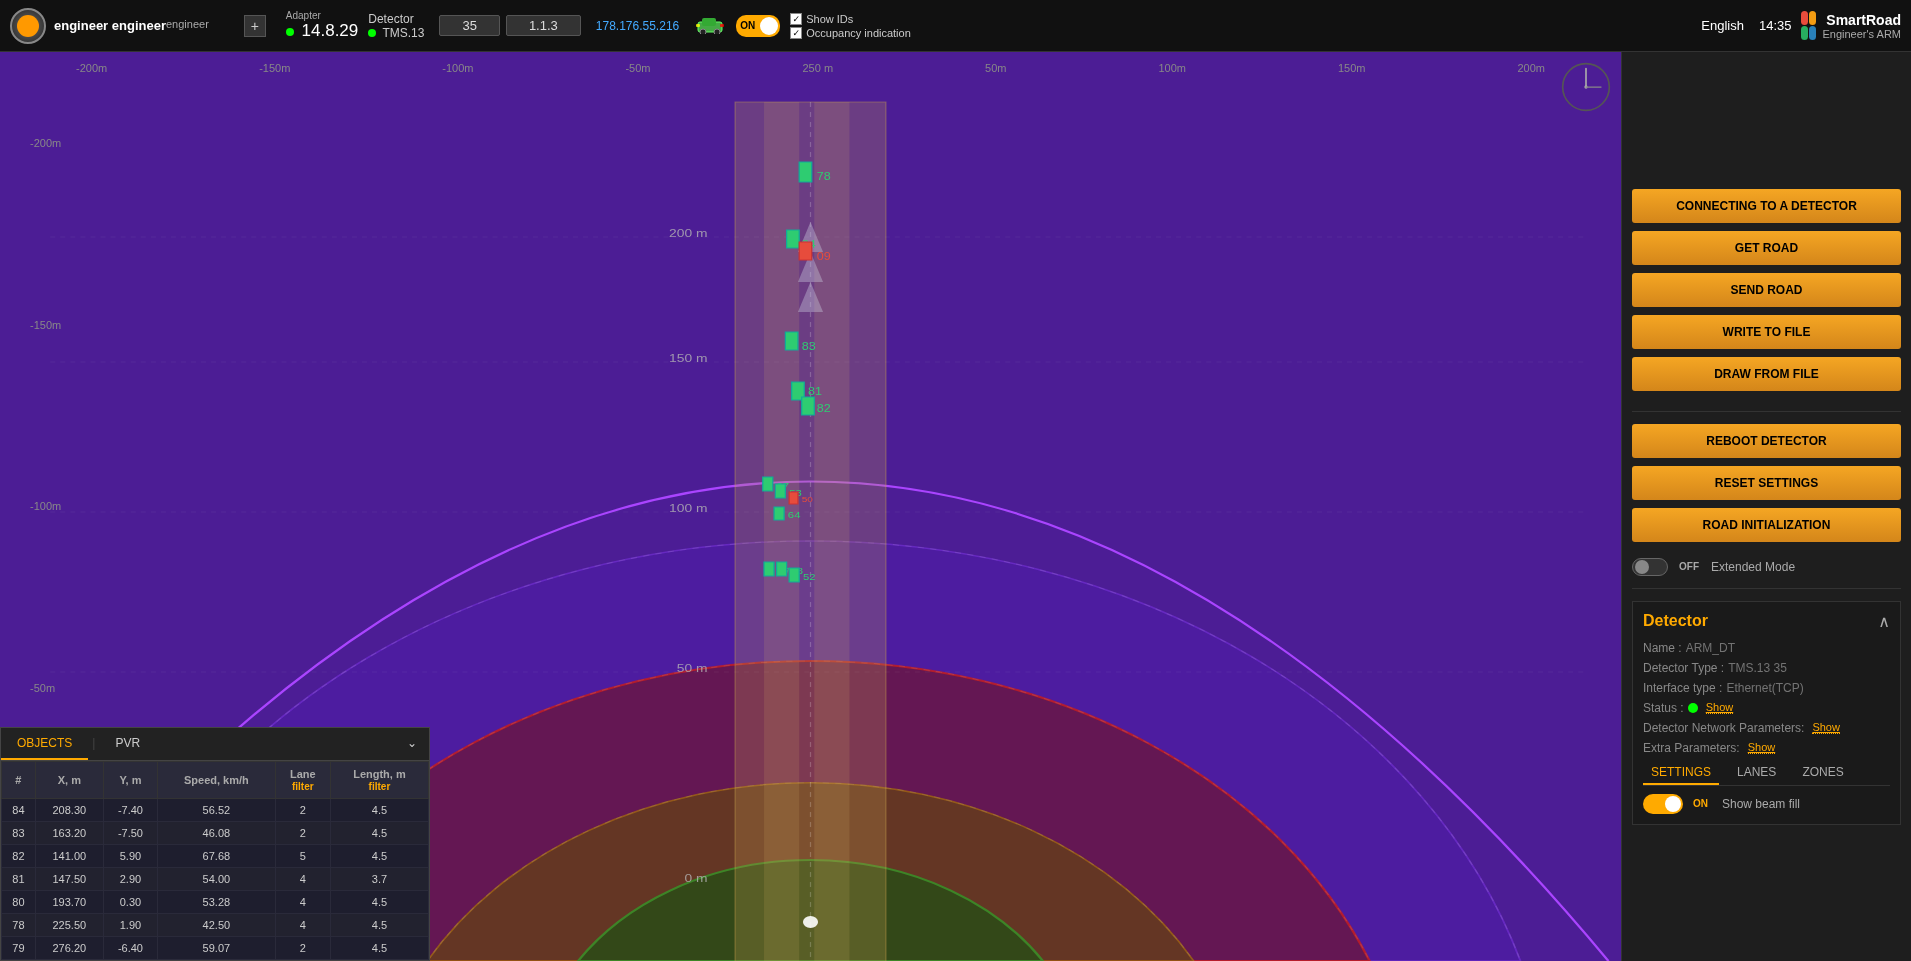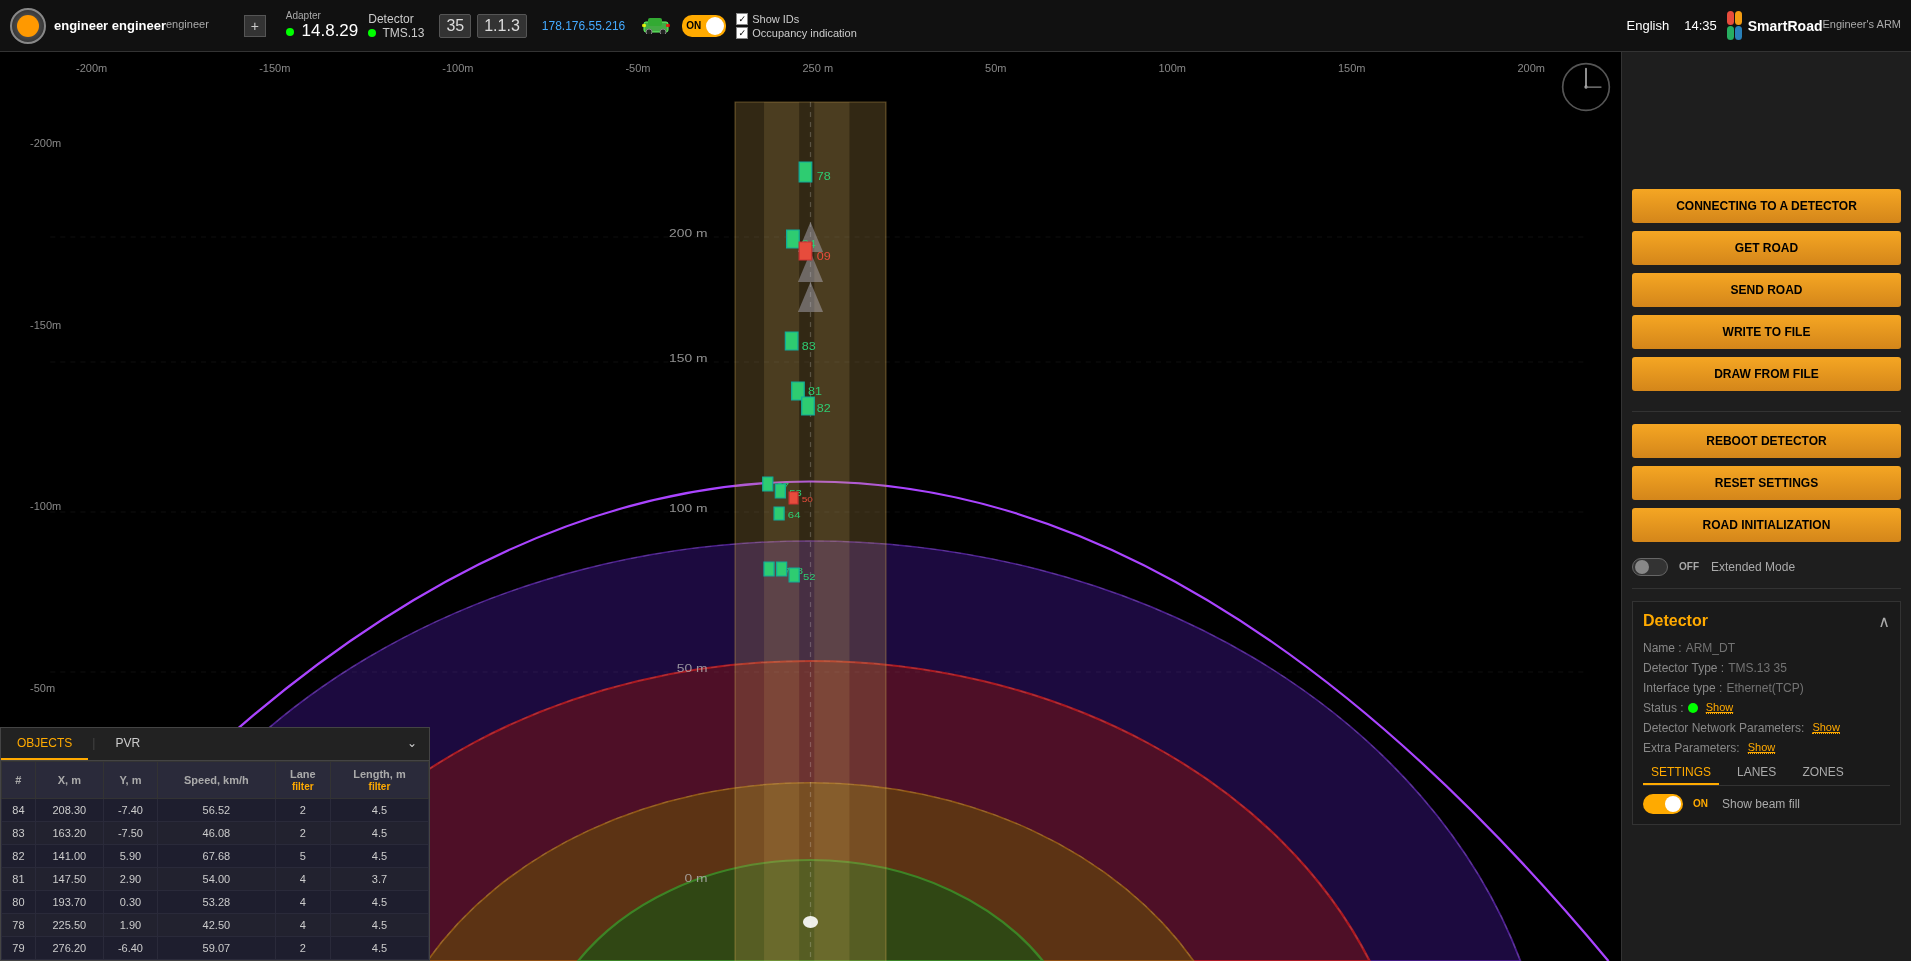--- a/index.html
+++ b/index.html
@@ -13,40 +13,40 @@
     .header-user .name { color: #fff; font-size: 13px; font-weight: bold; }
     .header-user .role { color: #aaa; font-size: 11px; }
     .header-add-btn { background: #333; border: 1px solid #555; color: #ccc; width: 22px; height: 22px; display: flex; align-items: center; justify-content: center; cursor: pointer; font-size: 14px; margin-right: 20px; }
     .header-adapter { display: flex; flex-direction: column; margin-right: 10px; }
     .header-adapter .lbl { color: #aaa; font-size: 10px; }
     .header-adapter .val { color: #fff; font-size: 17px; }
     .dot { width: 8px; height: 8px; border-radius: 50%; display: inline-block; margin-right: 3px; }
     .dot-green { background: #0f0; }
     .header-detector { display: flex; flex-direction: column; margin-right: 15px; }
     .header-tags { display: flex; gap: 6px; align-items: center; margin-right: 15px; }
-    .tag { background: #333; border: 1px solid #555; color: #ddd; padding: 2px 6px; font-size: 16px; border-radius: 2px; }
+    .tag { background: #333; border: 1px solid #555; color: #ddd; padding: 2px 22px; font-size: 13px; border-radius: 2px; }
     .header-ip { color: #4af; font-size: 12px; margin-right: 15px; }
     .header-car-icon { margin-right: 10px; }
     .toggle-btn { background: #fa0; border: none; border-radius: 10px; width: 44px; height: 22px; cursor: pointer; position: relative; display: flex; align-items: center; }
     .toggle-thumb { width: 18px; height: 18px; border-radius: 50%; background: #fff; position: absolute; right: 2px; }
     .header-checkboxes { display: flex; flex-direction: column; gap: 2px; margin-right: auto; }
     .cb-row { display: flex; align-items: center; gap: 4px; font-size: 11px; color: #ccc; }
     .cb-box { width: 12px; height: 12px; border: 1px solid #888; background: #fff; display: flex; align-items: center; justify-content: center; }
     .cb-check { color: #000; font-size: 9px; }
     .header-lang { color: #fff; font-size: 13px; margin-right: 15px; }
     .header-time { color: #fff; font-size: 13px; margin-right: 10px; }
-    .header-brand { display: flex; flex-direction: row; align-items: flex-start; }
+    .header-brand { display: flex; flex-direction: column; align-items: flex-end; }
     .brand-name { color: #fff; font-size: 14px; font-weight: bold; }
     .brand-sub { color: #aaa; font-size: 11px; }
 
     
     .main-layout { display: flex; height: calc(961px - 52px); }
 
     
-    .viz-area { flex: 1; background: #000000; position: relative; overflow: hidden; text-decoration: underline; }
+    .viz-area { flex: 1; background: #4c1d95; position: relative; overflow: hidden; text-decoration: underline; }
 
     
     .ruler-top { position: absolute; top: 10px; left: 0; right: 0; display: flex; justify-content: space-around; color: #888; font-size: 11px; z-index: 10; }
 
     
     .objects-panel { position: absolute; bottom: 0; left: 0; width: 430px; background: rgba(25,25,35,0.95); border: 1px solid #444; z-index: 20; }
     .objects-tabs { display: flex; background: #222; border-bottom: 1px solid #444; }
     .obj-tab { padding: 8px 16px; color: #ccc; cursor: pointer; font-size: 12px; border-bottom: 2px solid transparent; }
     .obj-tab.active { color: #fa0; border-bottom: 2px solid #fa0; }
     .obj-tab-sep { color: #444; padding: 8px 4px; }

